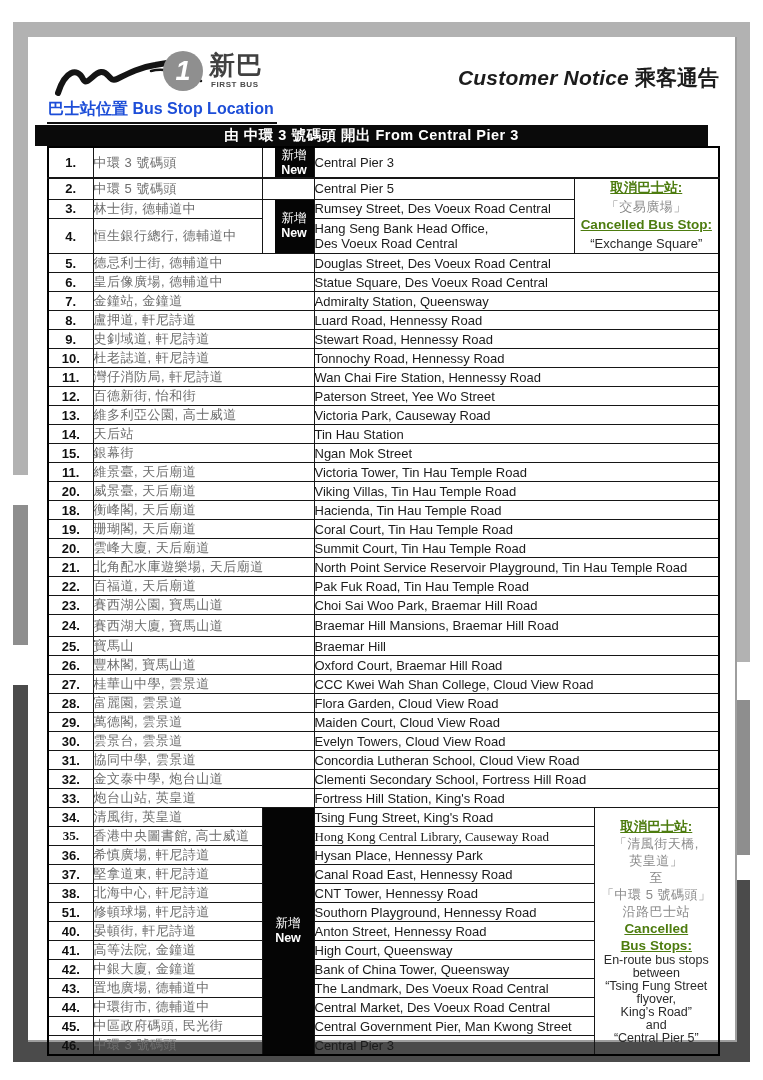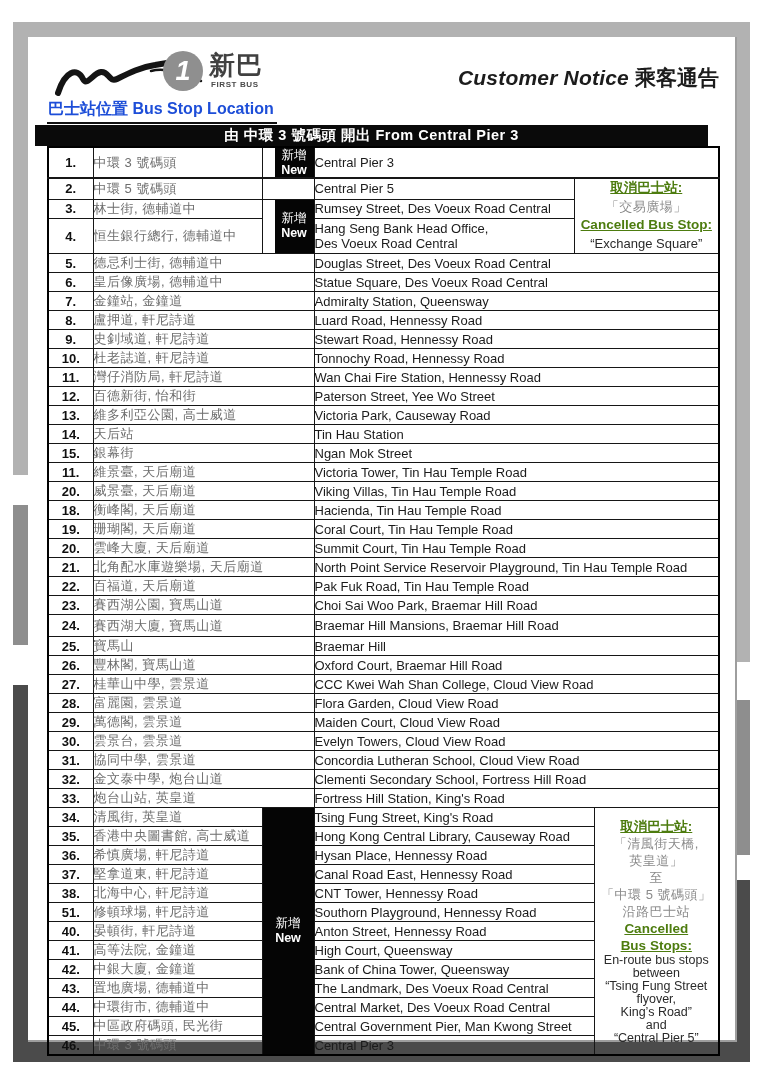--- a/index.html
+++ b/index.html
@@ -317,29 +317,29 @@
             <span class="nl bold-underline">Bus Stops:</span>
             <span class="nl small">En-route bus stops</span>
             <span class="nl small">between</span>
             <span class="nl small">“Tsing Fung Street</span>
             <span class="nl small">flyover,</span>
             <span class="nl small">King’s Road”</span>
             <span class="nl small">and</span>
             <span class="nl small">“Central Pier 5”</span>
           </td>
         </tr>
-        <tr style="height: 17.3px;">
+        <tr style="height: 17.3px; font-family: Liberation Serif, serif;">
           <td class="num">35.</td>
           <td class="cn">香港中央圖書館, 高士威道</td>
           <td class="eng" colspan="2">Hong Kong Central Library, Causeway Road</td>
         </tr>
         <tr style="height: 17.3px;">
           <td class="num">36.</td>
           <td class="cn">希慎廣場, 軒尼詩道</td>
-          <td class="eng" colspan="2">Hysan Place, Hennessy Road</td>
+          <td class="eng" colspan="2">Hysan Place, Hennessy Park</td>
         </tr>
         <tr style="height: 17.3px;">
           <td class="num">37.</td>
           <td class="cn">堅拿道東, 軒尼詩道</td>
           <td class="eng" colspan="2">Canal Road East, Hennessy Road</td>
         </tr>
         <tr style="height: 17.3px;">
           <td class="num">38.</td>
           <td class="cn">北海中心, 軒尼詩道</td>
           <td class="eng" colspan="2">CNT Tower, Hennessy Road</td>

